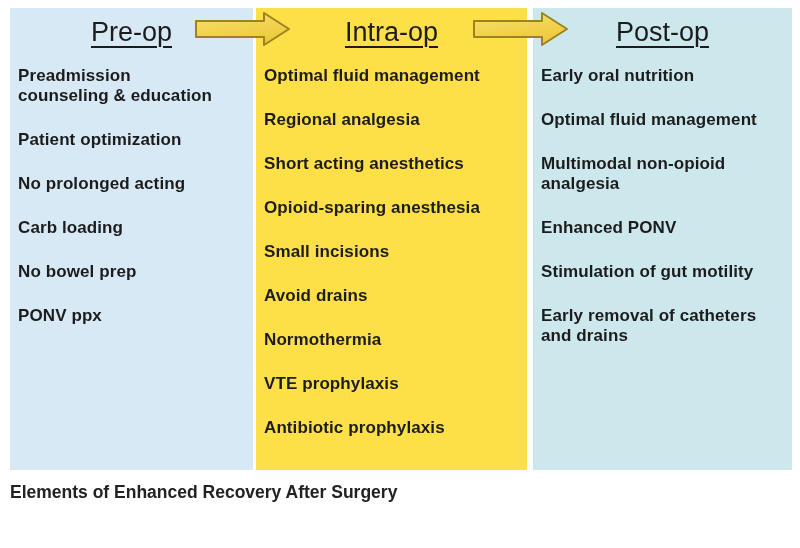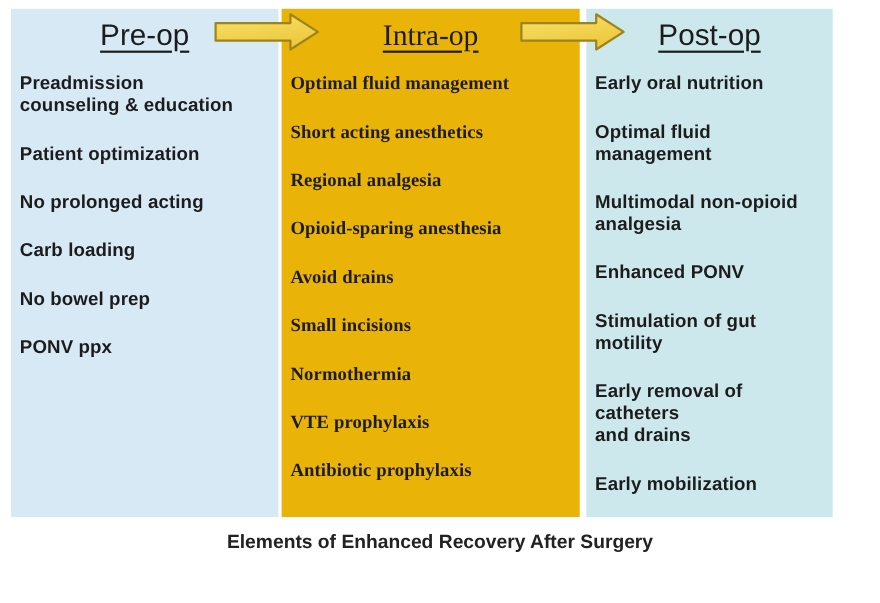--- a/index.html
+++ b/index.html
@@ -12,21 +12,21 @@
   }
   .col{
     position:absolute;
     top:8px;
     height:462px;
     box-sizing:border-box;
     padding:6px 8px 0 8px;
   }
   .col-pre{left:10px;width:243px;}
   .col-intra{left:256px;width:271px;}
-  .col-post{left:533px;width:224px;}
+  .col-post{left:533px;width:259px;}
   .col-header{
     text-align:center;
     font-size:27px;
     font-weight:400;
     color:#1c1c1c;
     line-height:36px;
     margin-bottom:16px;
     text-decoration:underline;
     text-underline-offset:5px;
     text-decoration-thickness:2px;
@@ -46,21 +46,20 @@
     width:100px;height:38px;
     z-index:5;
   }
   .arrow-1{left:193px;}
   .arrow-2{left:471px;}
   .caption-area{
     position:absolute;
     left:10px;
     top:481px;
     width:780px;
-    text-align:center;
   }
   .caption-title{
     font-size:17.5px;
     font-weight:700;
     color:#222222;
     line-height:22px;
   }
   .caption-source{
     font-size:17.5px;
     font-style:italic;
@@ -78,44 +77,43 @@
     <div class="col-header">Pre-op</div>
     <div class="item">Preadmission
 counseling &amp; education</div>
     <div class="item">Patient optimization</div>
     <div class="item">No prolonged acting</div>
     <div class="item">Carb loading</div>
     <div class="item">No bowel prep</div>
     <div class="item">PONV ppx</div>
   </div>
 
-  <div class="col col-intra" style="background-color: #eab308; font-family: Liberation Serif, serif;">
+  <div class="col col-intra" style="background-color: #fde047;">
     <div class="col-header">Intra-op</div>
     <div class="item">Optimal fluid management</div>
+    <div class="item">Regional analgesia</div>
     <div class="item">Short acting anesthetics</div>
-    <div class="item">Regional analgesia</div>
     <div class="item">Opioid-sparing anesthesia</div>
+    <div class="item">Small incisions</div>
     <div class="item">Avoid drains</div>
-    <div class="item">Small incisions</div>
     <div class="item">Normothermia</div>
     <div class="item">VTE prophylaxis</div>
     <div class="item">Antibiotic prophylaxis</div>
   </div>
 
   <div class="col col-post" style="background-color: rgb(205, 232, 236);">
     <div class="col-header">Post-op</div>
     <div class="item">Early oral nutrition</div>
     <div class="item">Optimal fluid management</div>
     <div class="item">Multimodal non-opioid
 analgesia</div>
     <div class="item">Enhanced PONV</div>
     <div class="item">Stimulation of gut motility</div>
     <div class="item">Early removal of catheters
 and drains</div>
-    <div class="item">Early mobilization</div>
   </div>
 
   <svg class="arrow arrow-1" viewBox="0 0 100 38" aria-hidden="true">
     <defs>
       <linearGradient id="arrowGrad1" x1="0" y1="0" x2="0.4" y2="1">
         <stop offset="0" stop-color="#f8e26b"></stop>
         <stop offset="1" stop-color="#edc83c"></stop>
       </linearGradient>
     </defs>
     <polygon points="3,11 71,11 71,3 96,19 71,35 71,27 3,27" fill="url(#arrowGrad1)" stroke="#9c831e" stroke-width="2" stroke-linejoin="round"></polygon>

